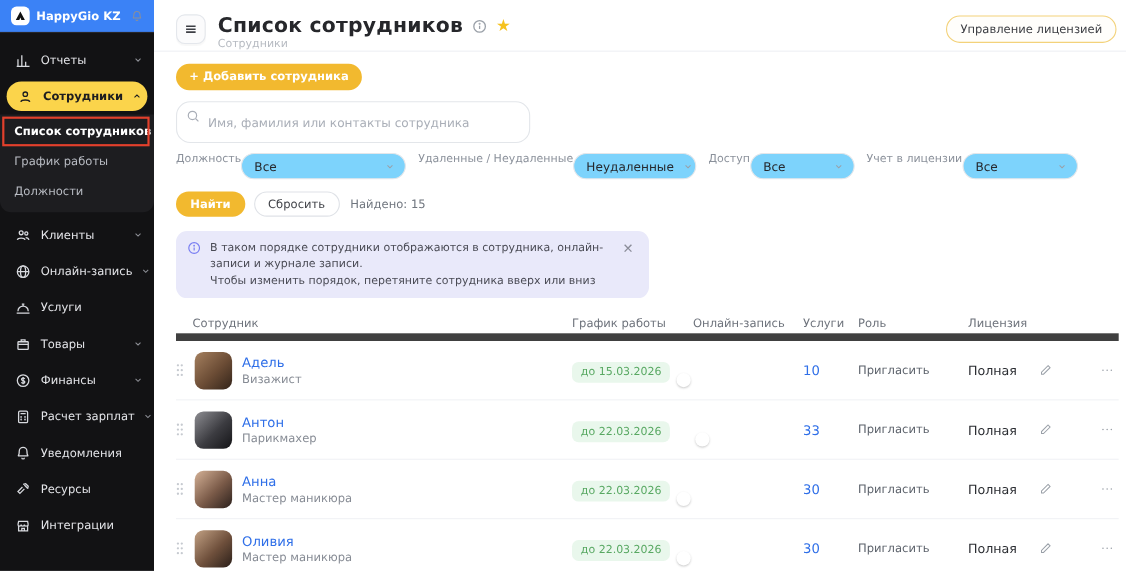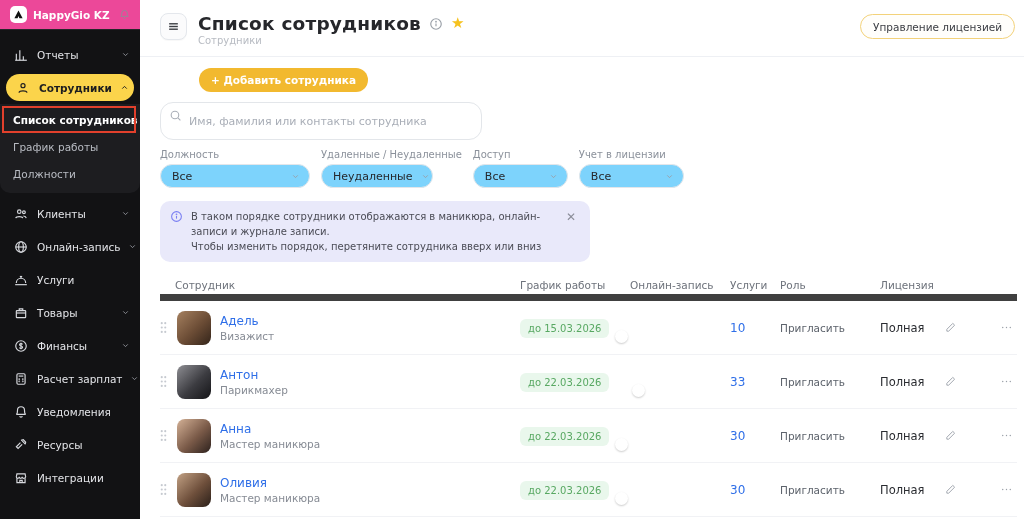--- a/index.html
+++ b/index.html
@@ -2,21 +2,21 @@
 <html><head>
 <meta charset="utf-8">
 <style>
   * { margin:0; padding:0; box-sizing:border-box; }
   html,body { width:1024px; height:519px; overflow:hidden; }
   body { font-family:"DejaVu Sans","Liberation Sans",sans-serif; background:#fff; color:#2a2c31; }
   .app { display:flex; width:1024px; height:519px; }
 
   
   .sidebar { width:140px; min-width:140px; background:#121214; color:#e8e9ec; display:flex; flex-direction:column; position:relative; }
-  .brand-bar { height:30px; display:flex; align-items:center; gap:6px; padding:0 10px; border-bottom:1px solid #26262a; background:#ec4899; }
+  .brand-bar { height:30px; display:flex; align-items:center; gap:6px; padding:0 10px; border-bottom:1px solid #26262a; background:#3b82f6; }
   .brand-logo { width:17px; height:17px; background:#fff; border-radius:5px; display:flex; align-items:center; justify-content:center; flex:none; }
   .brand-name { font-size:10.5px; font-weight:bold; color:#fff; flex:1; white-space:nowrap; }
   .brand-bell { color:#8d8f96; display:flex; }
   .nav { padding:8px 0 0 0; font-size:10.5px; }
   .nav-item { height:33px; display:flex; align-items:center; gap:8px; padding:0 10px 0 13px; cursor:pointer; color:#e4e5e9; }
   .nav-item .ni-icon { width:16px; display:flex; justify-content:center; color:#d7d9de; flex:none; }
   .nav-item .ni-label { flex:1; white-space:nowrap; }
   .nav-item .ni-chev { color:#8d8f96; display:flex; }
   .nav-item.active { background:#FBD44B; color:#1d1d1f; border-radius:17px; margin:3px 6px; height:27px; padding:0 8px 0 9px; font-weight:bold; }
   .nav-item.active .ni-icon, .nav-item.active .ni-chev { color:#1d1d1f; }
@@ -31,28 +31,28 @@
   .burger-btn { width:27px; height:27px; border:1px solid #e4e7ec; border-radius:8px; background:#fbfbfc; display:flex; align-items:center; justify-content:center; cursor:pointer; margin-right:11px; box-shadow:0 1px 1px rgba(0,0,0,.03); color:#3c3e44; }
   .title-block { display:flex; flex-direction:column; }
   .title-row { display:flex; align-items:center; gap:8px; }
   .page-title { font-size:18.5px; font-weight:bold; color:#26272b; letter-spacing:.2px; }
   .info-icon { color:#9aa0a8; display:flex; cursor:pointer; }
   .fav-star { color:#F6C21E; font-size:15px; line-height:1; cursor:pointer; }
   .breadcrumb { font-size:10px; color:#b7bbc2; margin-top:1px; }
   .license-btn { position:absolute; right:16px; top:14px; height:25px; padding:0 12px; border:1px solid #F3D27A; background:#fffefb; border-radius:13px; font-size:10.5px; color:#3b3d42; cursor:pointer; font-family:inherit; }
 
   .content { padding:11px 14px 0 20px; flex:1; display:flex; flex-direction:column; }
-  .add-btn { height:24px; padding:0 12px; background:#F2B92F; border:none; border-radius:13px; color:#fff; font-weight:bold; font-size:10.5px; cursor:pointer; align-self:flex-start; font-family:inherit;margin-left:39px; }
+  .add-btn { height:24px; padding:0 12px; background:#F2B92F; border:none; border-radius:13px; color:#fff; font-weight:bold; font-size:10.5px; cursor:pointer; align-self:flex-start; font-family:inherit; }
   .search-wrap { margin-top:10px; position:relative; width:322px; }
   .search-wrap input { width:100%; height:38px; border:1px solid #e3e6ea; border-radius:13px; padding:0 10px 0 28px; font-size:11px; color:#2a2c31; outline:none; font-family:inherit; }
   .search-wrap input::placeholder { color:#a9aeb7; }
   .search-icon { position:absolute; left:9px; top:5px; color:#a9aeb7; }
 
   .filters { display:flex; gap:11px; margin-top:9px; }
-  .filter { display:flex; flex-direction:column; }
+  .filter { display:flex; }
   .filter-label { font-size:10px; color:#8b919b; margin-bottom:4px; white-space:nowrap; }
   .select { height:24px; border:1px solid #e3e6ea; border-radius:13px; display:flex; align-items:center; padding:0 9px 0 11px; font-size:11px; color:#26282d; cursor:pointer; background:#7dd3fc; }
   .select .sel-val { flex:1; white-space:nowrap; }
   .select .sel-chev { color:#9aa0a8; display:flex; margin-left:8px; }
   .w1{width:150px}.w2{width:120px}.w3{width:112px}.w4{width:95px}.w5{width:105px}
 
   .actions-row { display:flex; align-items:center; gap:8px; margin-top:11px; }
   .find-btn { height:23px; padding:0 13px; background:#F2B92F; border:none; border-radius:12px; color:#fff; font-weight:bold; font-size:10.5px; cursor:pointer; font-family:inherit; }
   .reset-btn { height:23px; padding:0 12px; background:#fff; border:1px solid #dfe2e7; border-radius:12px; color:#3f4147; font-size:10.5px; cursor:pointer; font-family:inherit; }
   .found-text { font-size:10.5px; color:#6f757e; margin-left:2px; }
@@ -372,31 +372,36 @@
             <span class="sel-val">Все</span>
             <span class="sel-chev">
                 <svg width="9" height="9" viewBox="0 0 24 24" fill="none" stroke="currentColor" stroke-width="2.5">
                   <polyline points="6 9 12 15 18 9"></polyline>
                 </svg>
               </span>
           </div>
         </div>
       </div>
 
+      <div class="actions-row">
+        <button class="find-btn">Найти</button>
+        <button class="reset-btn">Сбросить</button>
+        <span class="found-text">Найдено: 15</span>
+      </div>
 
       <div class="banner">
         <span class="banner-icon">
           <svg width="13" height="13" viewBox="0 0 24 24" fill="none" stroke="currentColor" stroke-width="2">
               <circle cx="12" cy="12" r="9"></circle>
               <path d="M12 11v5"></path>
               <circle cx="12" cy="8" r="0.6" fill="currentColor"></circle>
             </svg>
         </span>
         <span class="banner-text">
-          <span>В таком порядке сотрудники отображаются в маникюра, онлайн-записи и журнале записи.</span><br>
+          <span>В таком порядке сотрудники отображаются в сотрудника, онлайн-записи и журнале записи.</span><br>
           <span>Чтобы изменить порядок, перетяните сотрудника вверх или вниз</span>
         </span>
         <span class="banner-close">✕</span>
       </div>
 
       <div class="table">
         <div class="tgrid thead">
           <span class="th">Сотрудник</span>
           <span class="th">График работы</span>
           <span class="th">Онлайн-запись</span>

